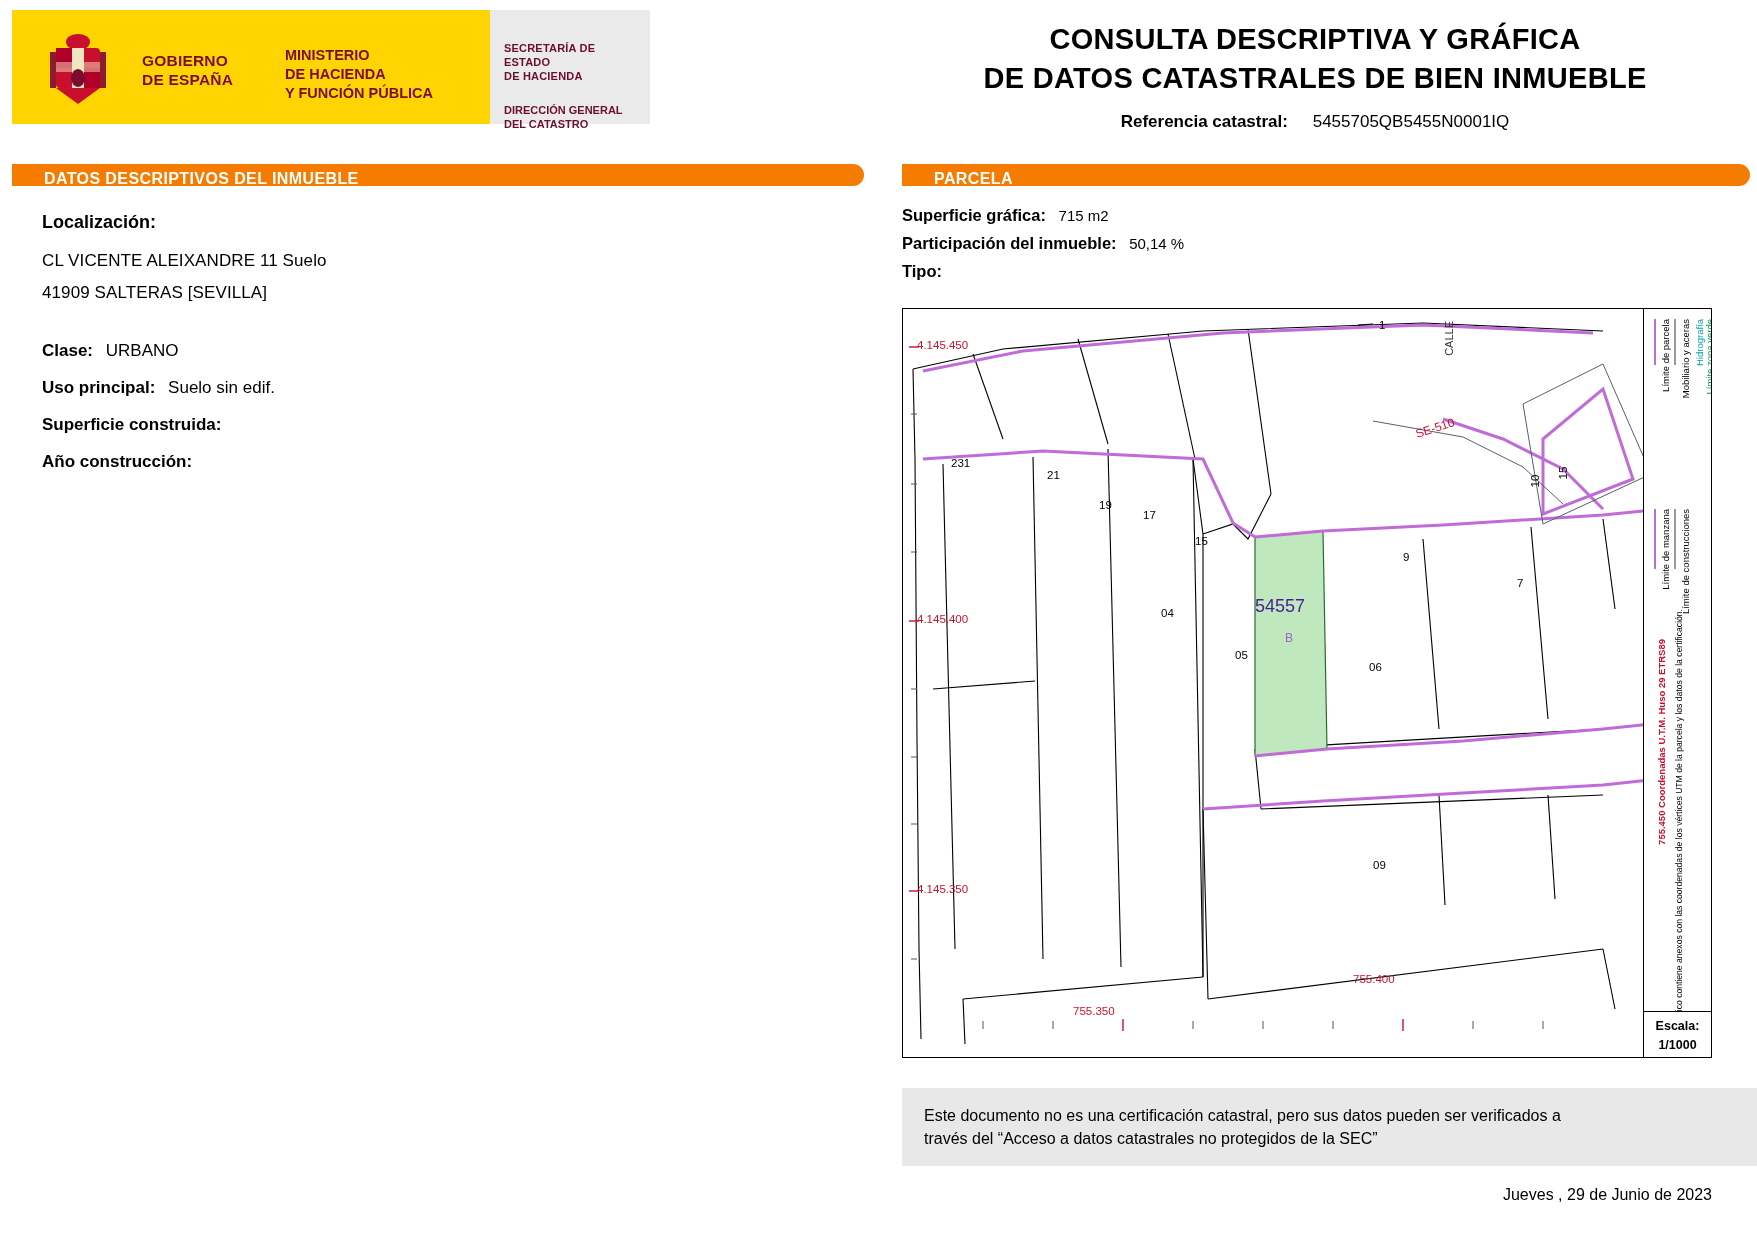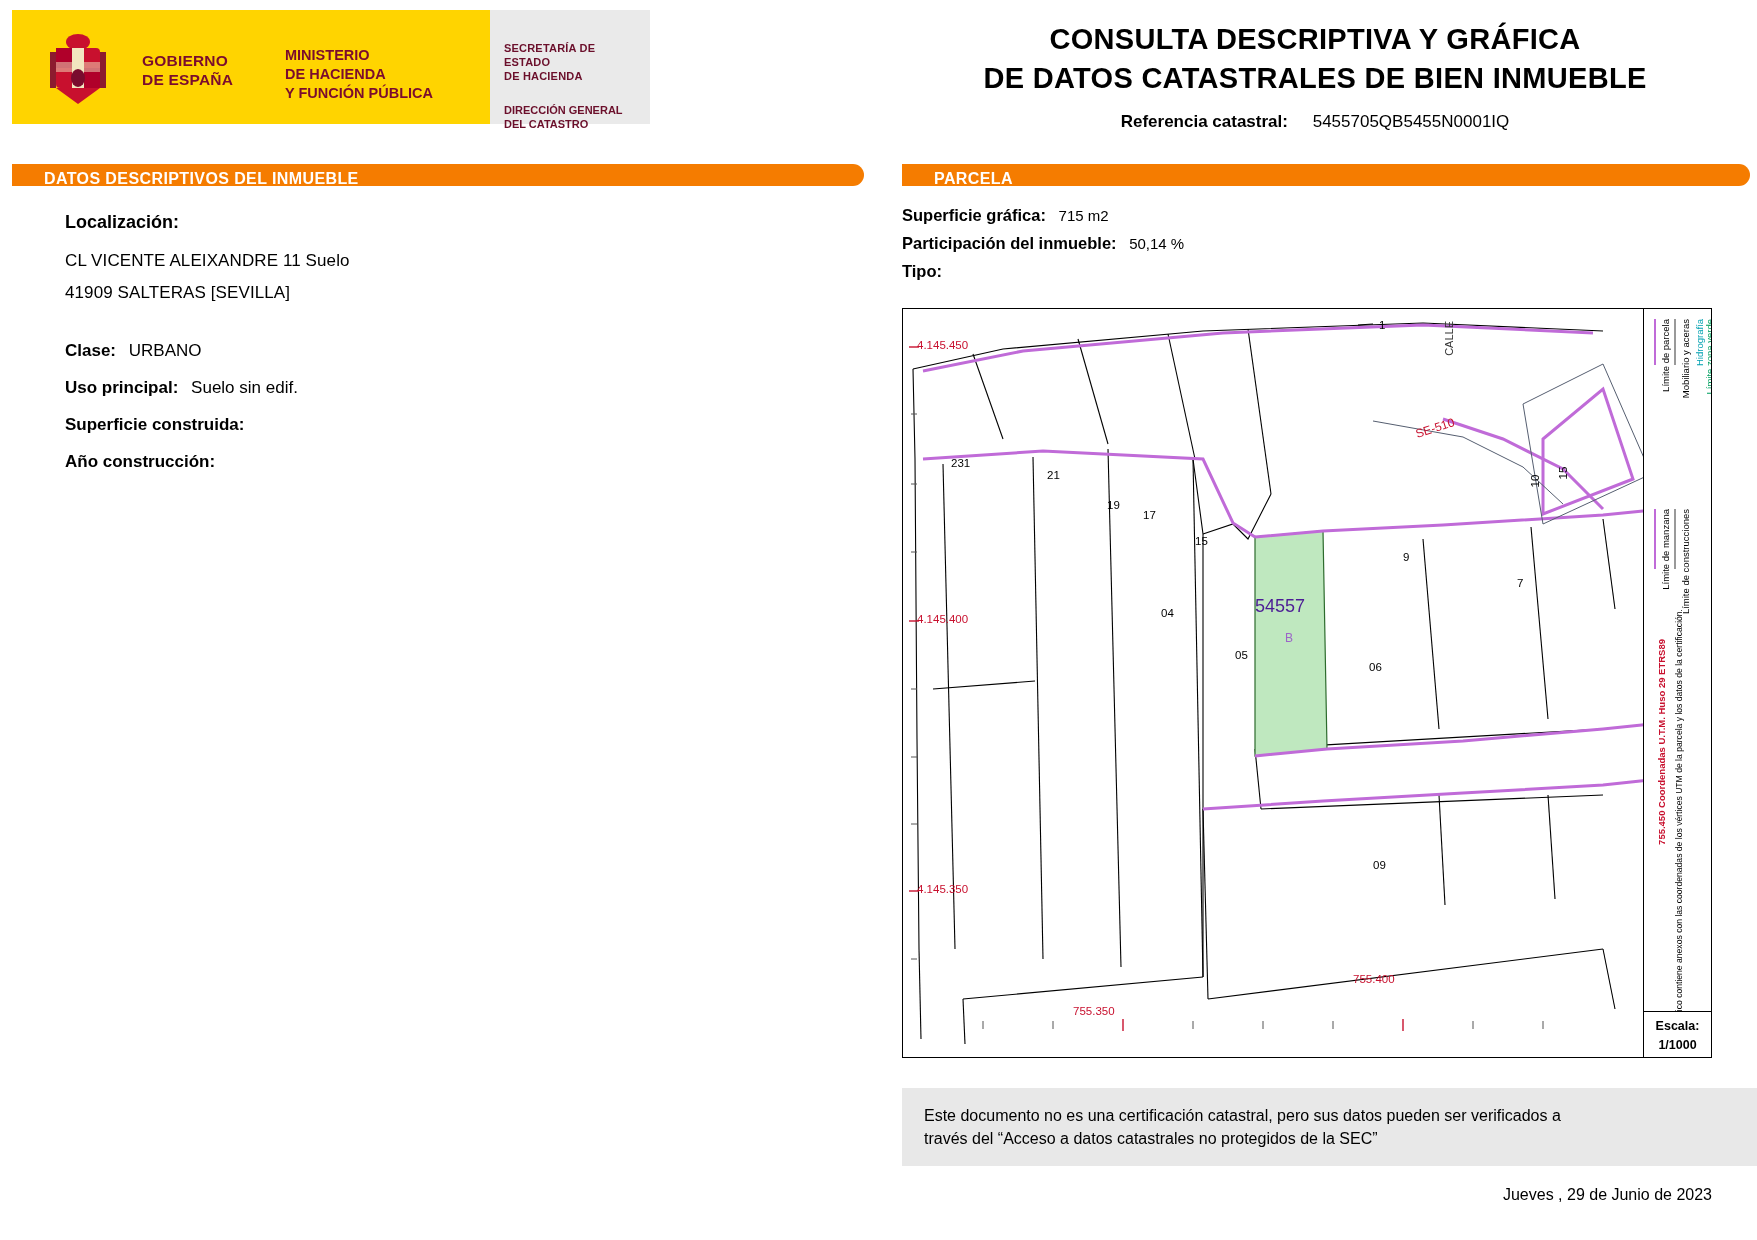--- a/index.html
+++ b/index.html
@@ -68,21 +68,21 @@
     color:#ffffff;
     font-size:16px; font-weight:bold;
     padding:6px 0 0 32px;
     letter-spacing:.4px;
   }
   .bar .em { color:#ffffff; }
   #bar-left  { left:12px;  top:164px; width:852px; }
   #bar-right { left:902px; top:164px; width:848px; }
 
   
-  #left-panel { position:absolute; left:42px; top:212px; width:800px; font-size:17.5px;margin-left:23px; }
+  #left-panel { position:absolute; left:42px; top:212px; width:800px; font-size:17.5px; }
   .loc-title { font-weight:bold; font-size:18px; margin-bottom:18px; }
   .loc-line { font-size:17px; margin-bottom:12px; letter-spacing:.1px; }
   .spacer { height:26px; }
   .fld { margin-bottom:17px; font-size:17px; }
   .fld .k { font-weight:bold; }
   .fld .v { margin-left:8px; }
 
   
   #right-panel { position:absolute; left:902px; top:206px; width:848px; }
   .rfld { font-size:16.5px; margin-bottom:9px; }
@@ -328,21 +328,21 @@
   <div style="position:absolute;left:352px;top:287px;font-size:18px;color:#4c1d95;">54557</div>
   <div style="position:absolute;left:382px;top:322px;font-size:12px;color:#9C64C8;">B</div>
 
   <div style="position:absolute;left:512px;top:112px;font-size:12px;color:#C8102E;transform:rotate(-18deg);">SE-510</div>
 
   <div class="vtxt" style="left:540px;top:12px;font-size:11px;color:#333;">CALLE</div>
 
   <div style="position:absolute;left:476px;top:10px;font-size:11.5px;">1</div>
   <div style="position:absolute;left:48px;top:148px;font-size:11.5px;">231</div>
   <div style="position:absolute;left:144px;top:160px;font-size:11.5px;">21</div>
-  <div style="position:absolute;left:204px;top:190px;font-size:11.5px;">19</div>
+  <div style="position:absolute;left:196px;top:190px;font-size:11.5px;">19</div>
   <div style="position:absolute;left:240px;top:200px;font-size:11.5px;">17</div>
   <div style="position:absolute;left:292px;top:226px;font-size:11.5px;">15</div>
   <div style="position:absolute;left:258px;top:298px;font-size:11.5px;">04</div>
   <div style="position:absolute;left:332px;top:340px;font-size:11.5px;">05</div>
   <div style="position:absolute;left:466px;top:352px;font-size:11.5px;">06</div>
   <div style="position:absolute;left:470px;top:550px;font-size:11.5px;">09</div>
   <div style="position:absolute;left:500px;top:242px;font-size:11.5px;">9</div>
   <div style="position:absolute;left:614px;top:268px;font-size:11.5px;">7</div>
   <div style="position:absolute;left:626px;top:166px;font-size:11.5px;transform:rotate(-90deg);">10</div>
   <div style="position:absolute;left:654px;top:158px;font-size:11.5px;transform:rotate(-90deg);">15</div>

